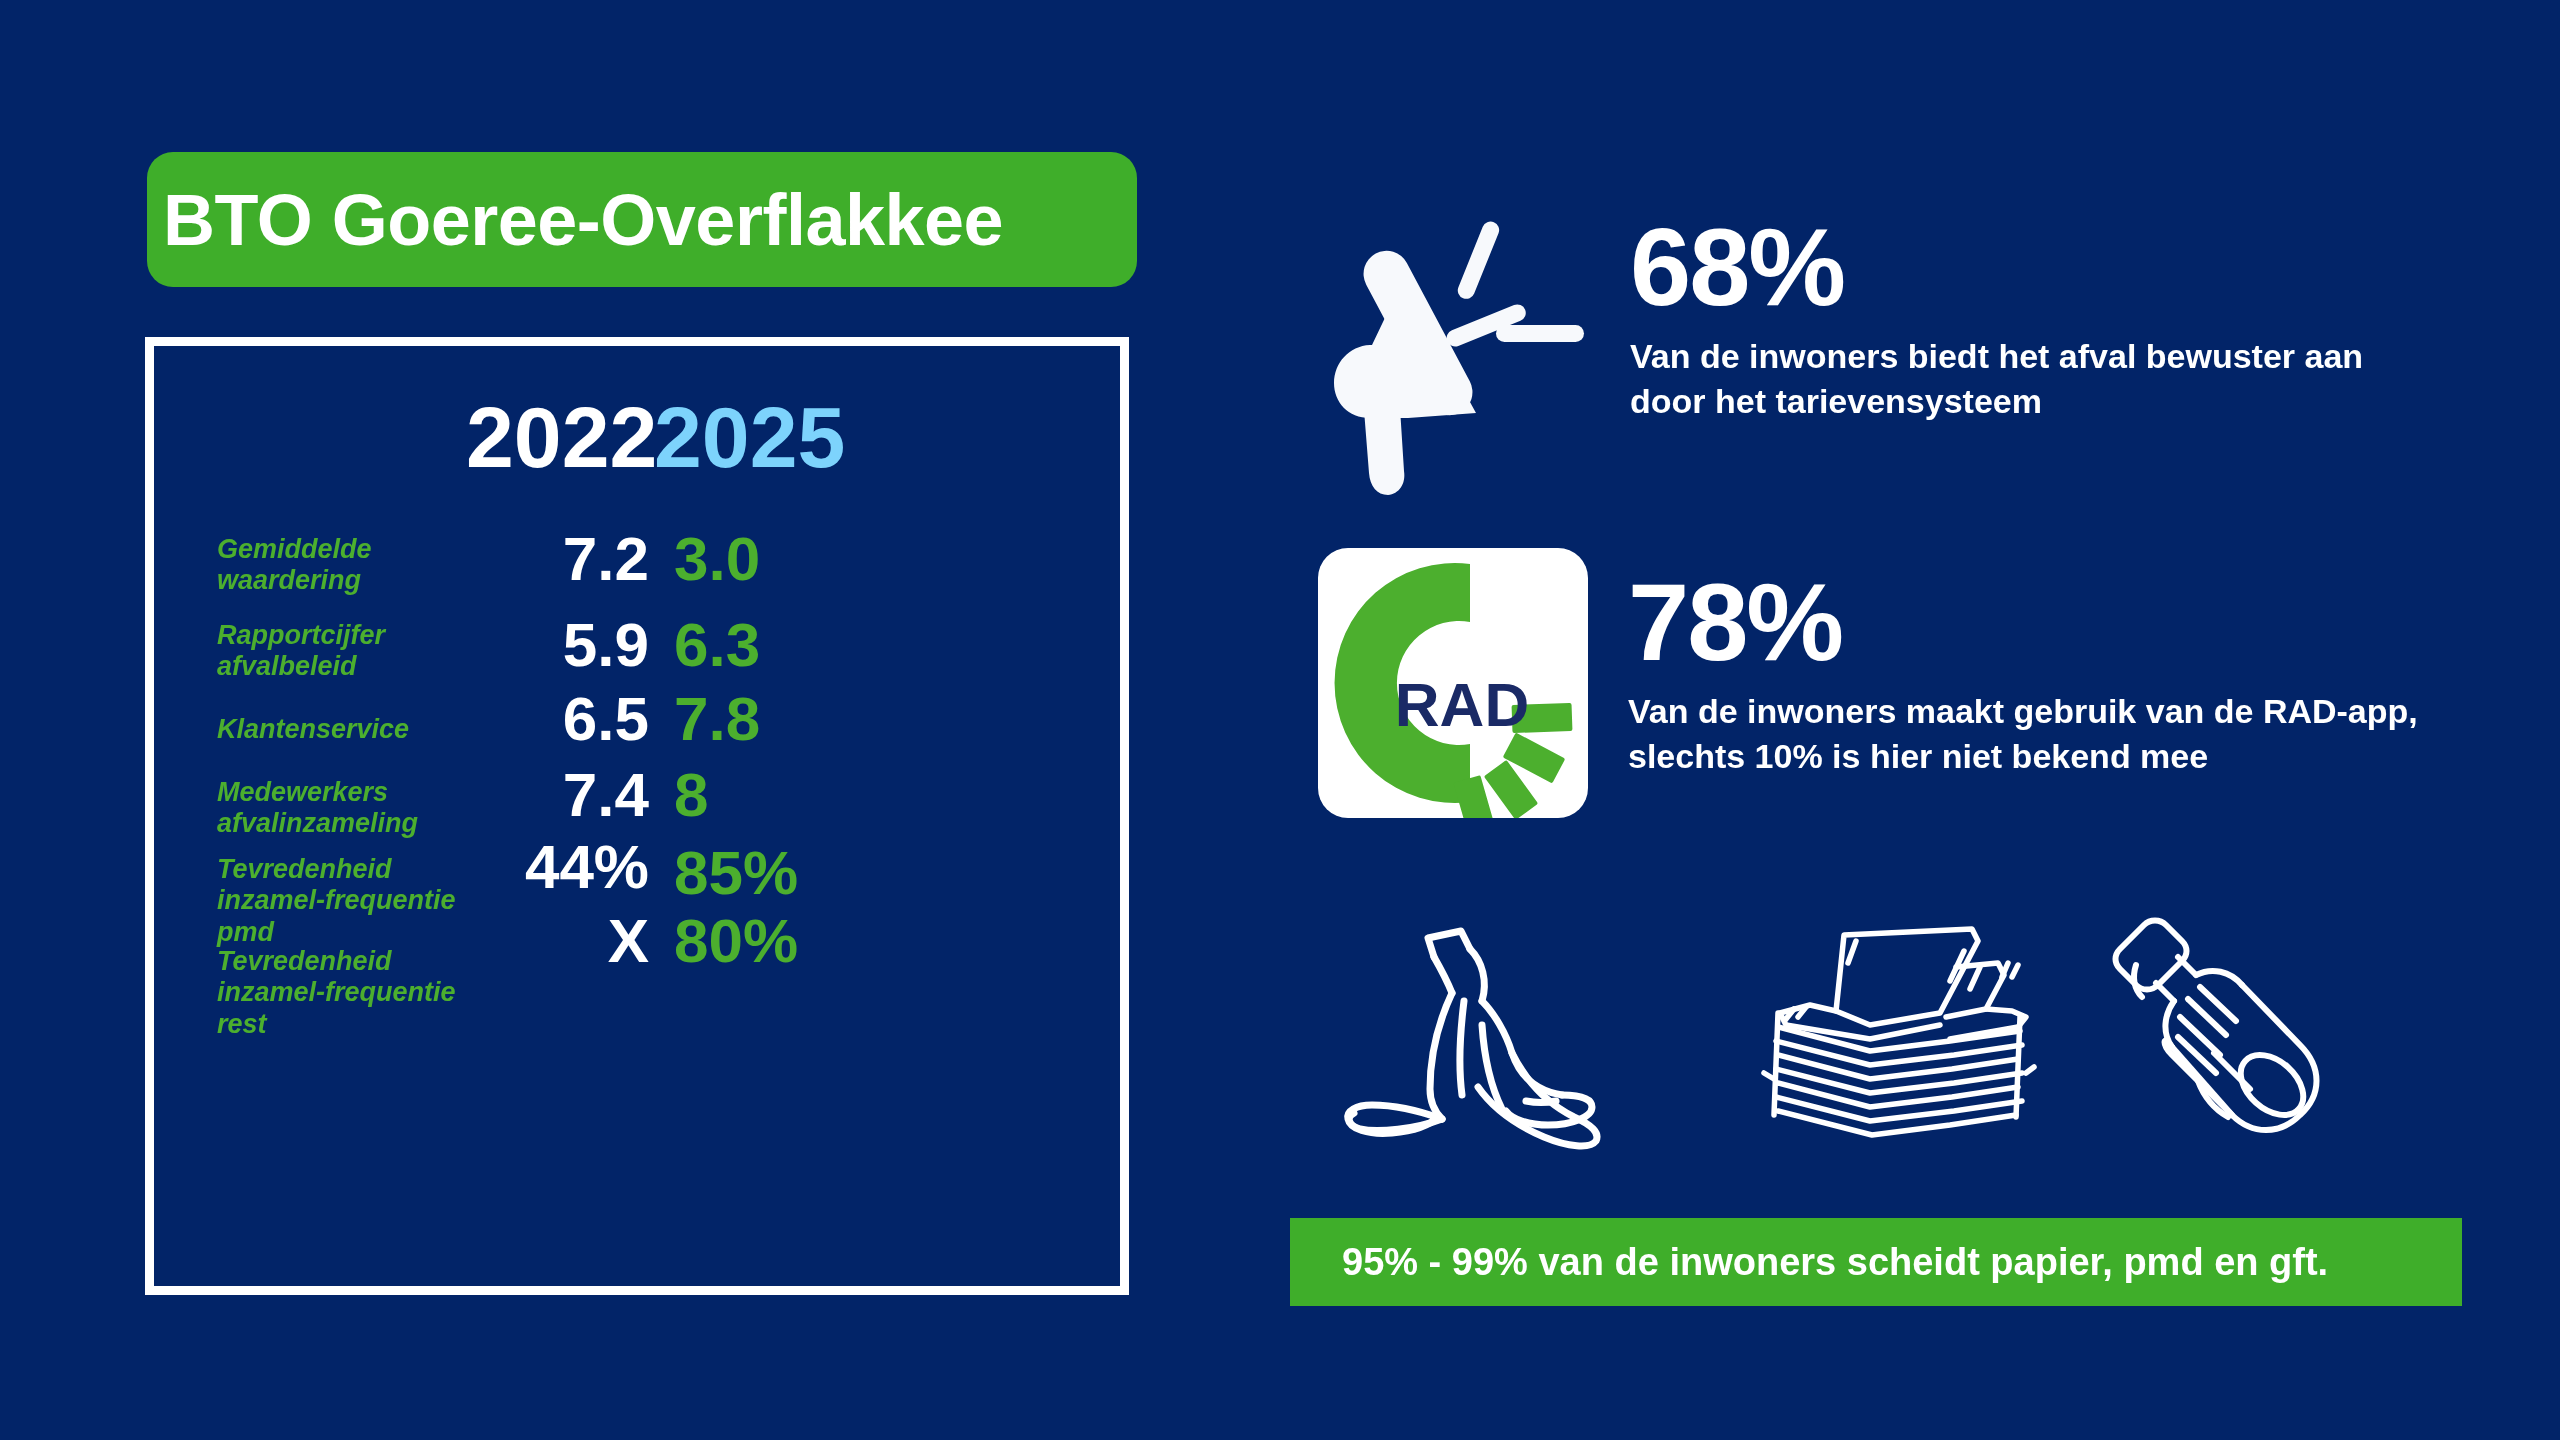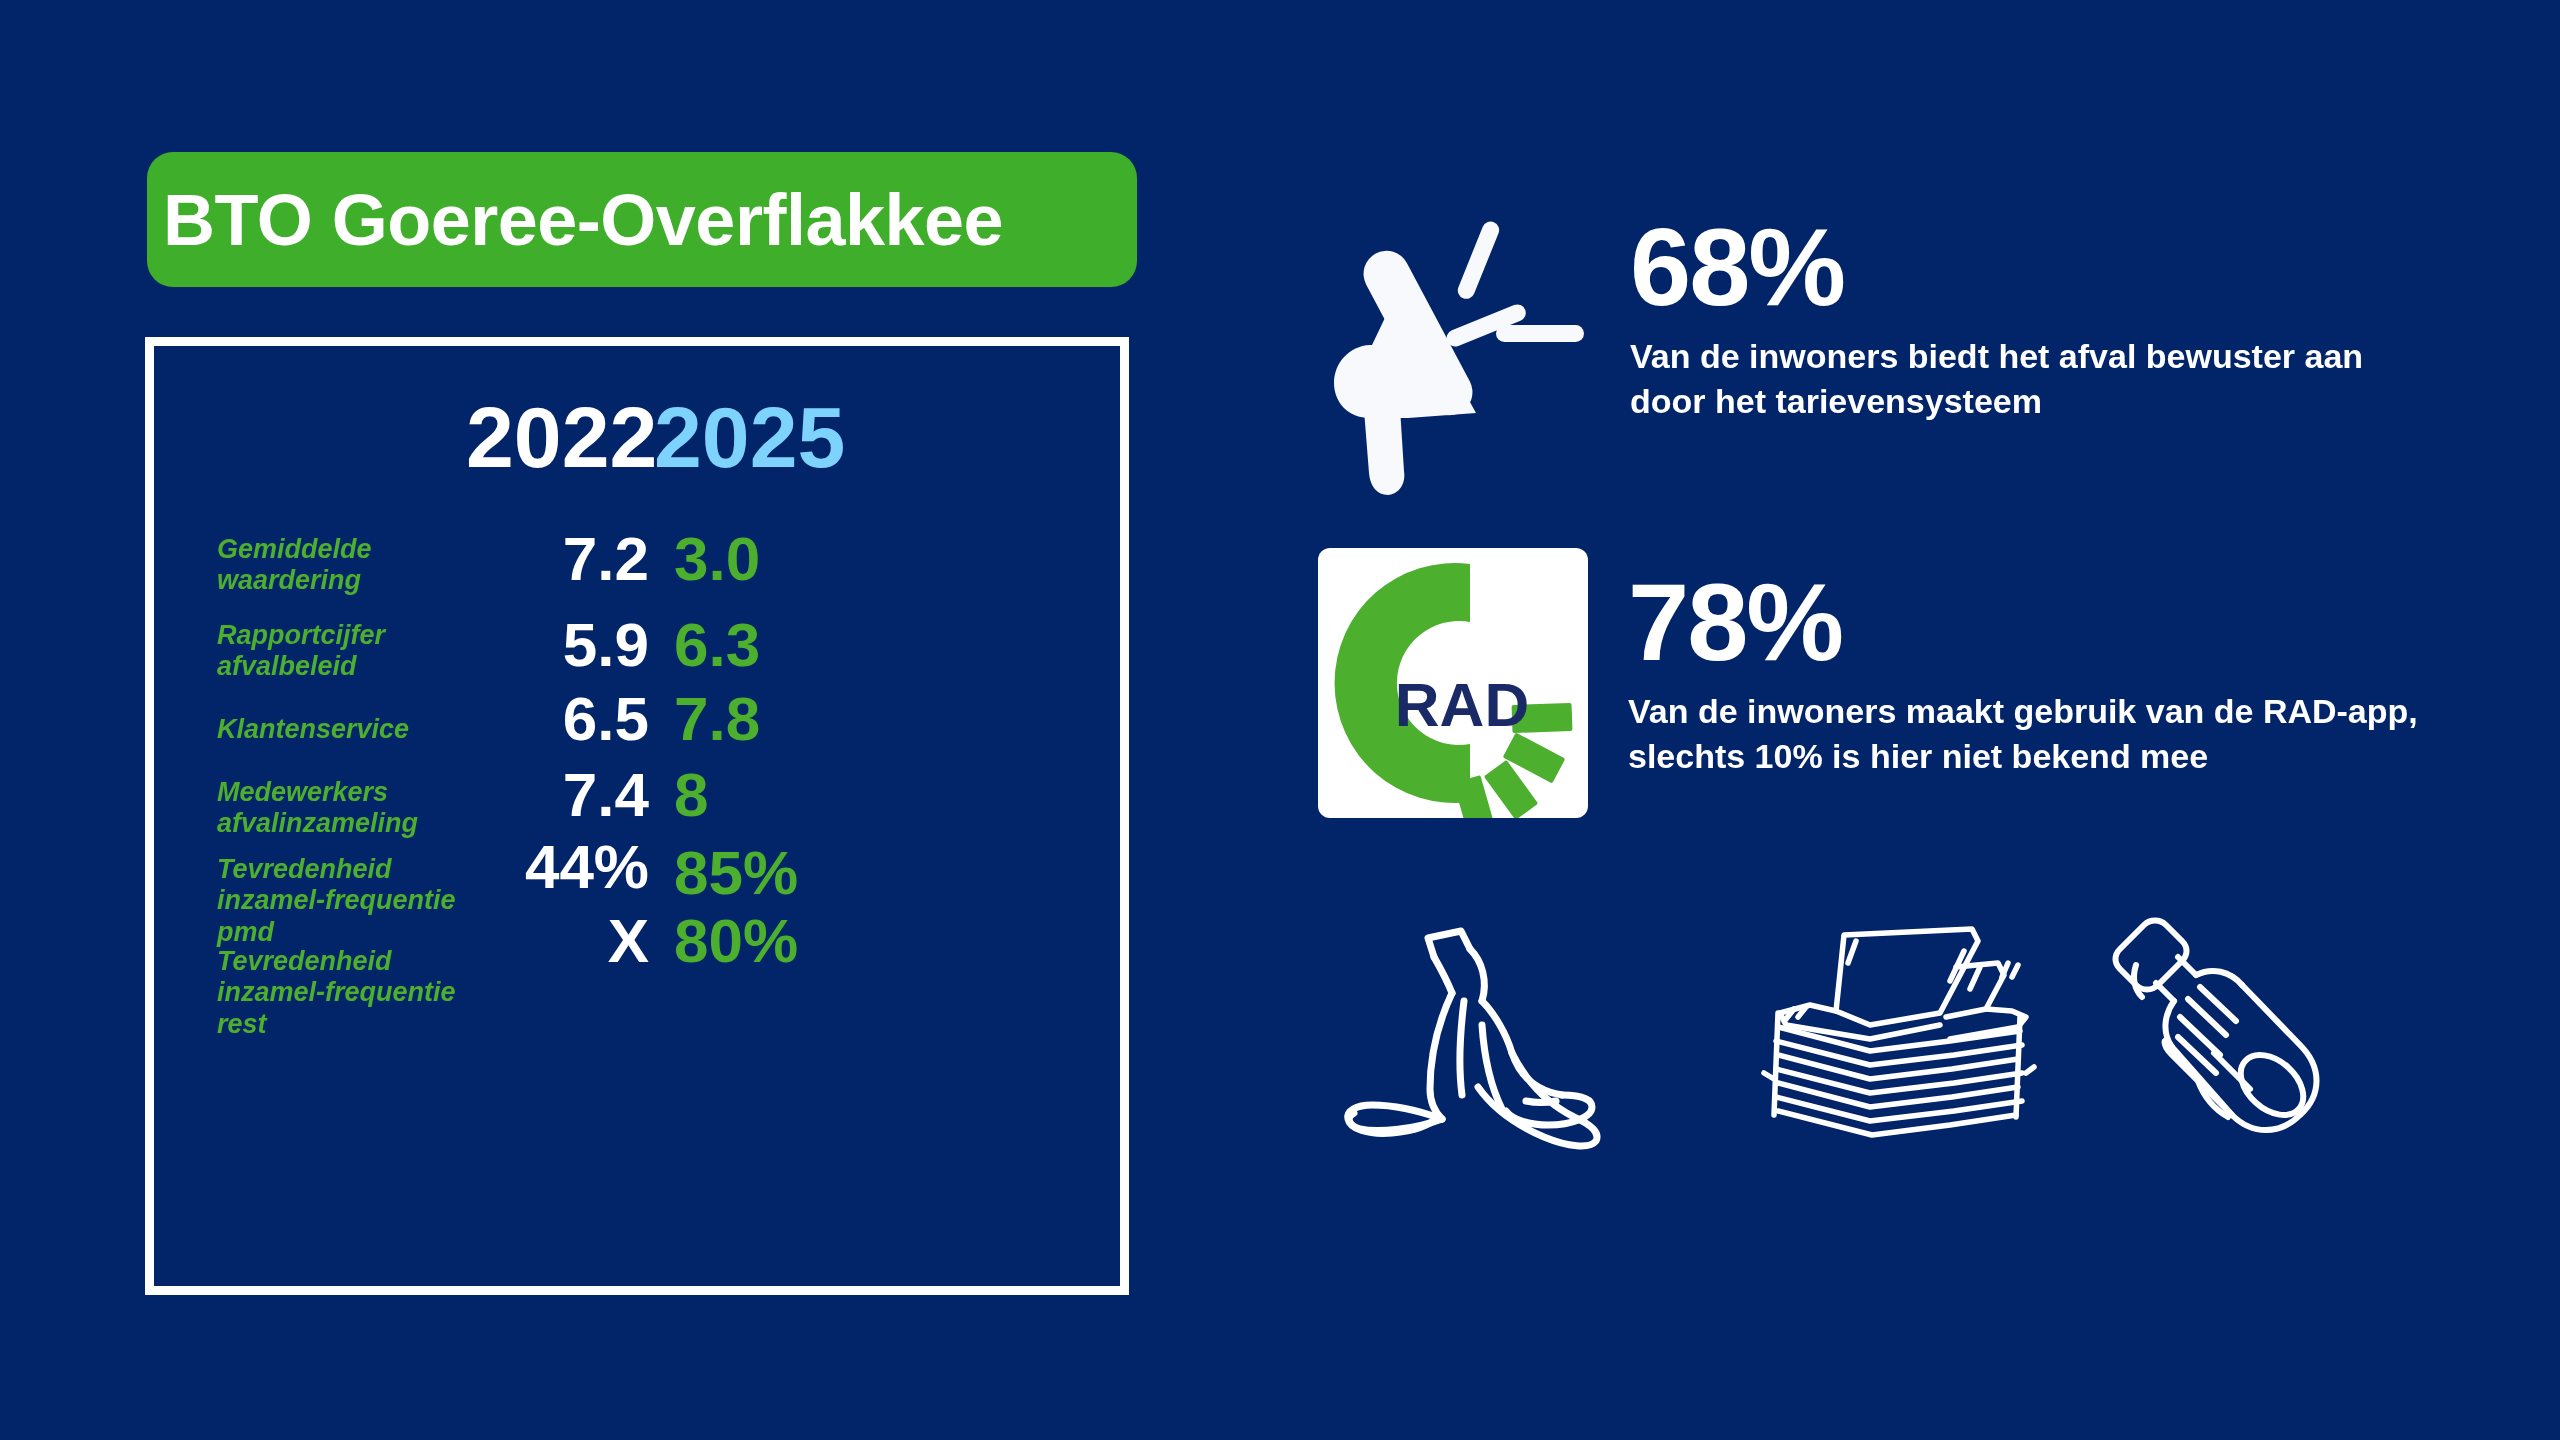--- a/index.html
+++ b/index.html
@@ -65,21 +65,21 @@
 
   .stat68{left:1300px;top:205px;width:1200px;height:300px;}
   .stat68 .txt{left:330px;top:10px;}
 
   .stat78{left:1318px;top:548px;width:1210px;height:300px;}
   .stat78 .txt{left:310px;top:22px;}
 
   
   .rad-tile{
     position:absolute;left:0;top:0;width:270px;height:270px;
-    background:#FFFFFF;border-radius:12px;overflow:hidden;
+    background:#FFFFFF;border-radius:30px;overflow:hidden;
   }
 
   
   .sketch-row{position:absolute;left:1330px;top:905px;width:1100px;height:300px;}
   .sketch{position:absolute;top:0;}
   .sk-banana{left:0px;}
   .sk-paper{left:420px;}
   .sk-bottle{left:770px;}
 
   .green-banner{
@@ -287,14 +287,17 @@
         <path d="M114 148 L150 184"></path>
 
         <ellipse cx="172" cy="180" rx="36" ry="24" transform="rotate(42 172 180)"></ellipse>
 
         <path d="M36 60 C32 72 34 84 42 92"></path>
         <path d="M98 176 C104 192 114 204 128 212"></path>
       </svg>
     </div>
   </div>
 
+  <div class="green-banner">
+    <span class="bt">95% - 99% van de inwoners scheidt papier, pmd en gft.</span>
+  </div>
 
 </div>
 
 </body></html>

